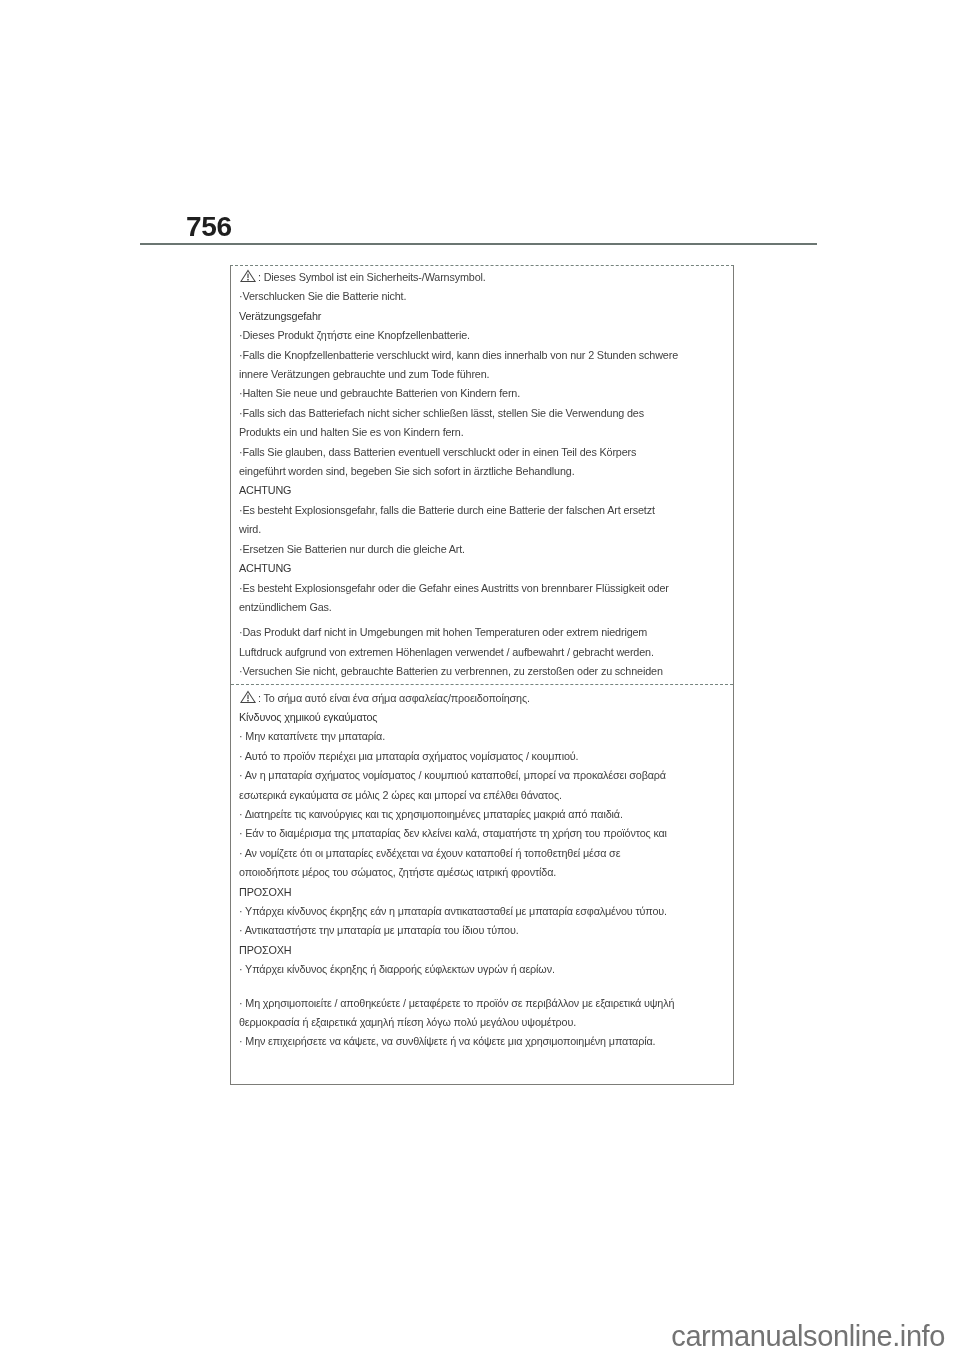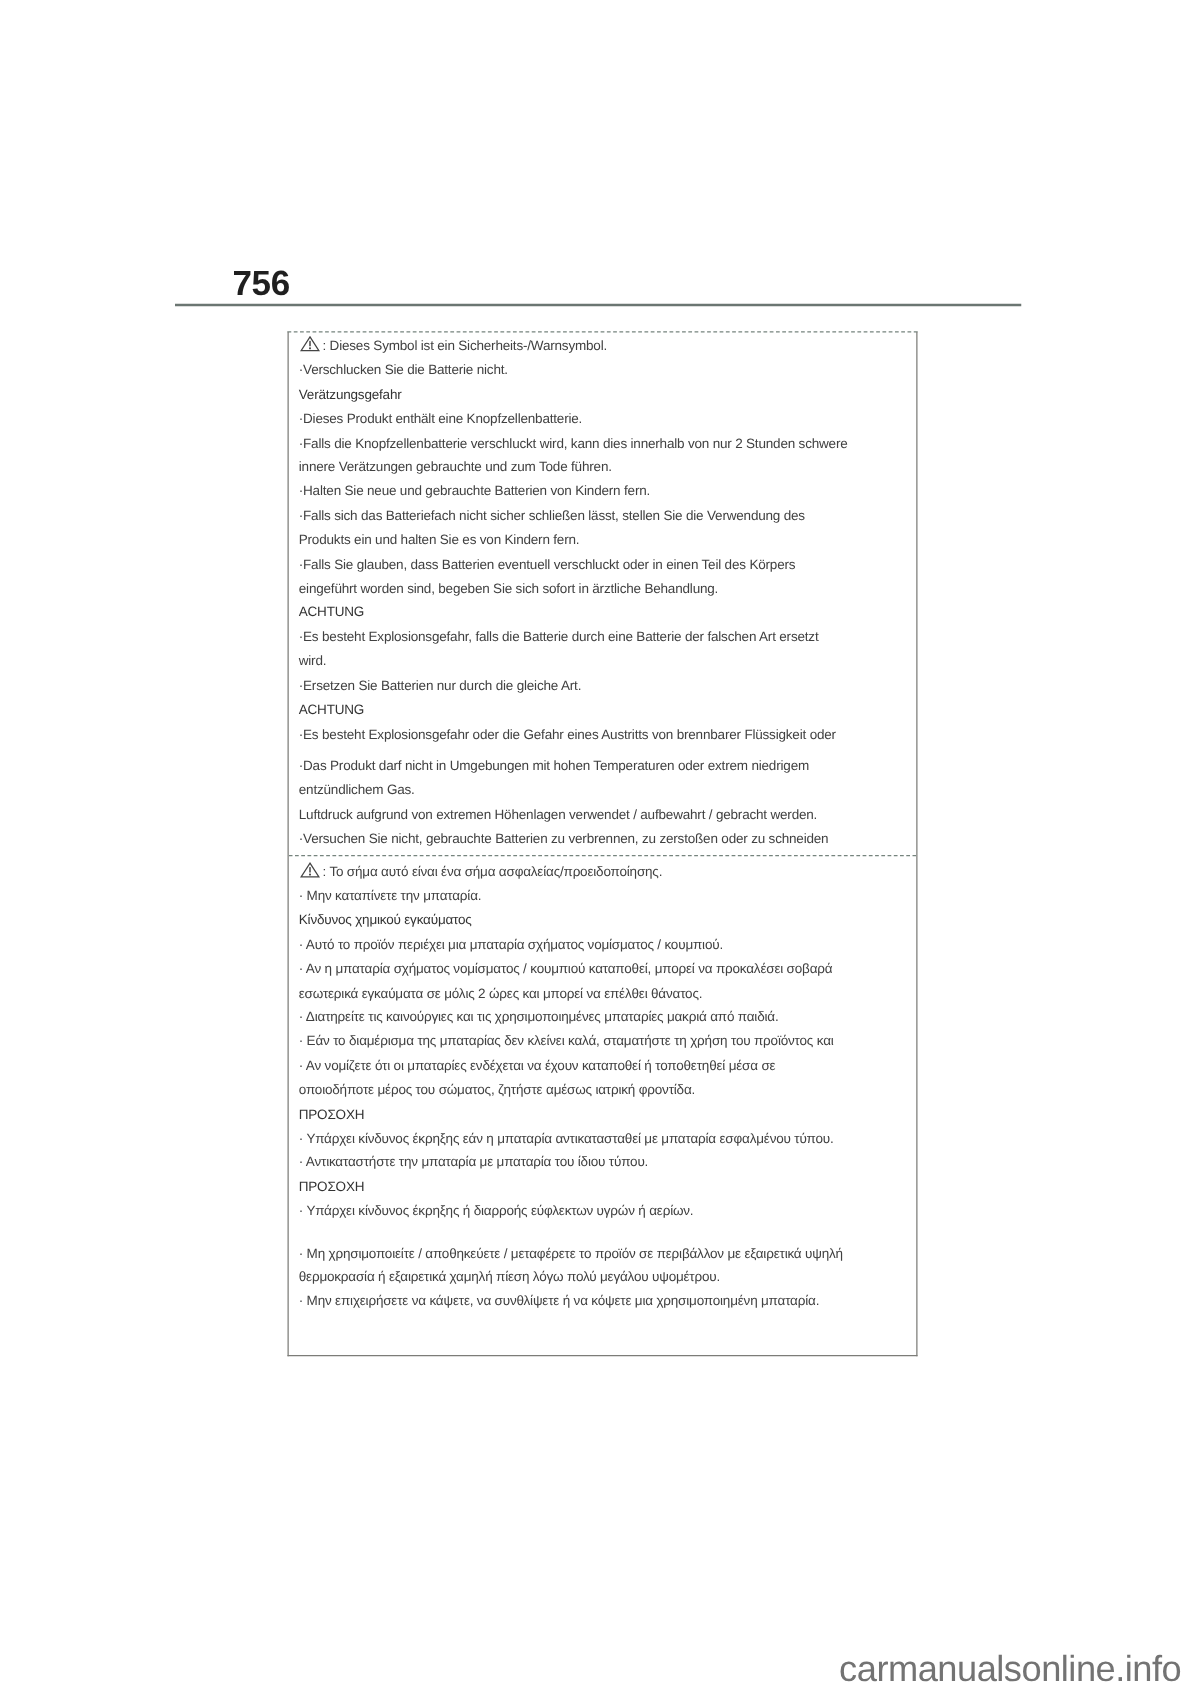--- a/index.html
+++ b/index.html
@@ -89,50 +89,50 @@
   <div class="warning-box">
 
     <div class="wsection german">
         <div class="wline"><svg class="warn-icon" width="16" height="14" viewBox="0 0 20 17" xmlns="http://www.w3.org/2000/svg">
     <path d="M10 1.6 L18.9 15.4 L1.1 15.4 Z" fill="none" stroke="#454545" stroke-width="1.3"></path>
     <rect x="9.25" y="5.6" width="1.5" height="5.4" fill="#454545"></rect>
     <circle cx="10" cy="13.1" r="1.05" fill="#454545"></circle>
   </svg>: Dieses Symbol ist ein Sicherheits-/Warnsymbol.</div>
         <div class="wline">·Verschlucken Sie die Batterie nicht.</div>
         <div class="wline bold">Verätzungsgefahr</div>
-        <div class="wline">·Dieses Produkt enthält eine Knopfzellenbatterie.</div>
+        <div class="wline">·Dieses Produkt ζητήστε eine Knopfzellenbatterie.</div>
         <div class="wline">·Falls die Knopfzellenbatterie verschluckt wird, kann dies innerhalb von nur 2 Stunden schwere</div>
         <div class="wline">innere Verätzungen gebrauchte und zum Tode führen.</div>
         <div class="wline">·Halten Sie neue und gebrauchte Batterien von Kindern fern.</div>
         <div class="wline">·Falls sich das Batteriefach nicht sicher schließen lässt, stellen Sie die Verwendung des</div>
         <div class="wline">Produkts ein und halten Sie es von Kindern fern.</div>
         <div class="wline">·Falls Sie glauben, dass Batterien eventuell verschluckt oder in einen Teil des Körpers</div>
         <div class="wline">eingeführt worden sind, begeben Sie sich sofort in ärztliche Behandlung.</div>
         <div class="wline bold">ACHTUNG</div>
         <div class="wline">·Es besteht Explosionsgefahr, falls die Batterie durch eine Batterie der falschen Art ersetzt</div>
         <div class="wline">wird.</div>
         <div class="wline">·Ersetzen Sie Batterien nur durch die gleiche Art.</div>
         <div class="wline bold">ACHTUNG</div>
         <div class="wline">·Es besteht Explosionsgefahr oder die Gefahr eines Austritts von brennbarer Flüssigkeit oder</div>
+        <div class="wline">entzündlichem Gas.</div>
         <div class="wline gap">·Das Produkt darf nicht in Umgebungen mit hohen Temperaturen oder extrem niedrigem</div>
-        <div class="wline">entzündlichem Gas.</div>
         <div class="wline">Luftdruck aufgrund von extremen Höhenlagen verwendet / aufbewahrt / gebracht werden.</div>
         <div class="wline">·Versuchen Sie nicht, gebrauchte Batterien zu verbrennen, zu zerstoßen oder zu schneiden</div>
       </div>
 
     <div class="divider"></div>
 
     <div class="wsection greek">
         <div class="wline"><svg class="warn-icon" width="16" height="14" viewBox="0 0 20 17" xmlns="http://www.w3.org/2000/svg">
     <path d="M10 1.6 L18.9 15.4 L1.1 15.4 Z" fill="none" stroke="#454545" stroke-width="1.3"></path>
     <rect x="9.25" y="5.6" width="1.5" height="5.4" fill="#454545"></rect>
     <circle cx="10" cy="13.1" r="1.05" fill="#454545"></circle>
   </svg>: Το σήμα αυτό είναι ένα σήμα ασφαλείας/προειδοποίησης.</div>
+        <div class="wline bold">Κίνδυνος χημικού εγκαύματος</div>
         <div class="wline">· Μην καταπίνετε την μπαταρία.</div>
-        <div class="wline bold">Κίνδυνος χημικού εγκαύματος</div>
         <div class="wline">· Αυτό το προϊόν περιέχει μια μπαταρία σχήματος νομίσματος / κουμπιού.</div>
         <div class="wline">· Αν η μπαταρία σχήματος νομίσματος / κουμπιού καταποθεί, μπορεί να προκαλέσει σοβαρά</div>
         <div class="wline">εσωτερικά εγκαύματα σε μόλις 2 ώρες και μπορεί να επέλθει θάνατος.</div>
         <div class="wline">· Διατηρείτε τις καινούργιες και τις χρησιμοποιημένες μπαταρίες μακριά από παιδιά.</div>
         <div class="wline">· Εάν το διαμέρισμα της μπαταρίας δεν κλείνει καλά, σταματήστε τη χρήση του προϊόντος και</div>
         <div class="wline">· Αν νομίζετε ότι οι μπαταρίες ενδέχεται να έχουν καταποθεί ή τοποθετηθεί μέσα σε</div>
         <div class="wline">οποιοδήποτε μέρος του σώματος, ζητήστε αμέσως ιατρική φροντίδα.</div>
         <div class="wline bold">ΠΡΟΣΟΧΗ</div>
         <div class="wline">· Υπάρχει κίνδυνος έκρηξης εάν η μπαταρία αντικατασταθεί με μπαταρία εσφαλμένου τύπου.</div>
         <div class="wline">· Αντικαταστήστε την μπαταρία με μπαταρία του ίδιου τύπου.</div>

